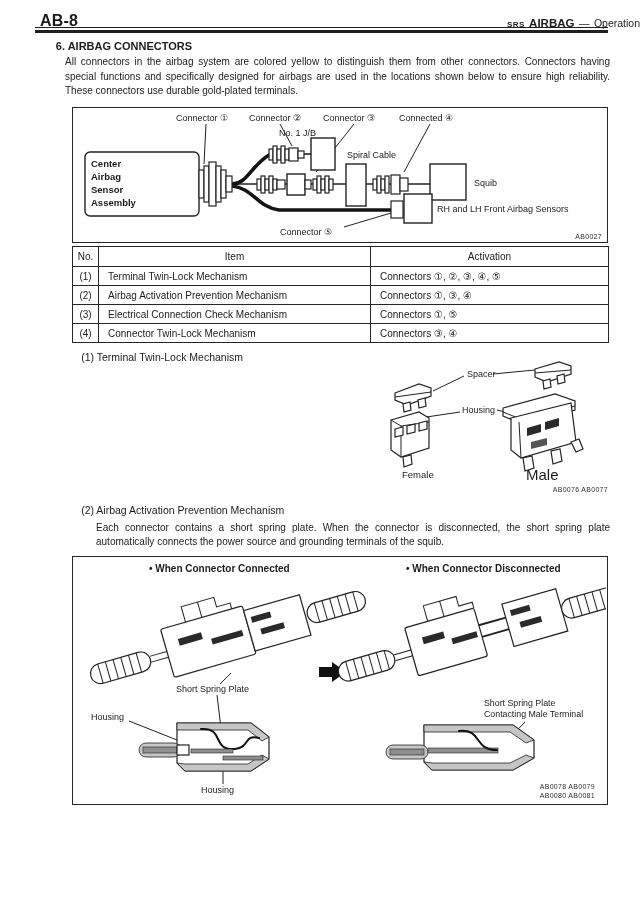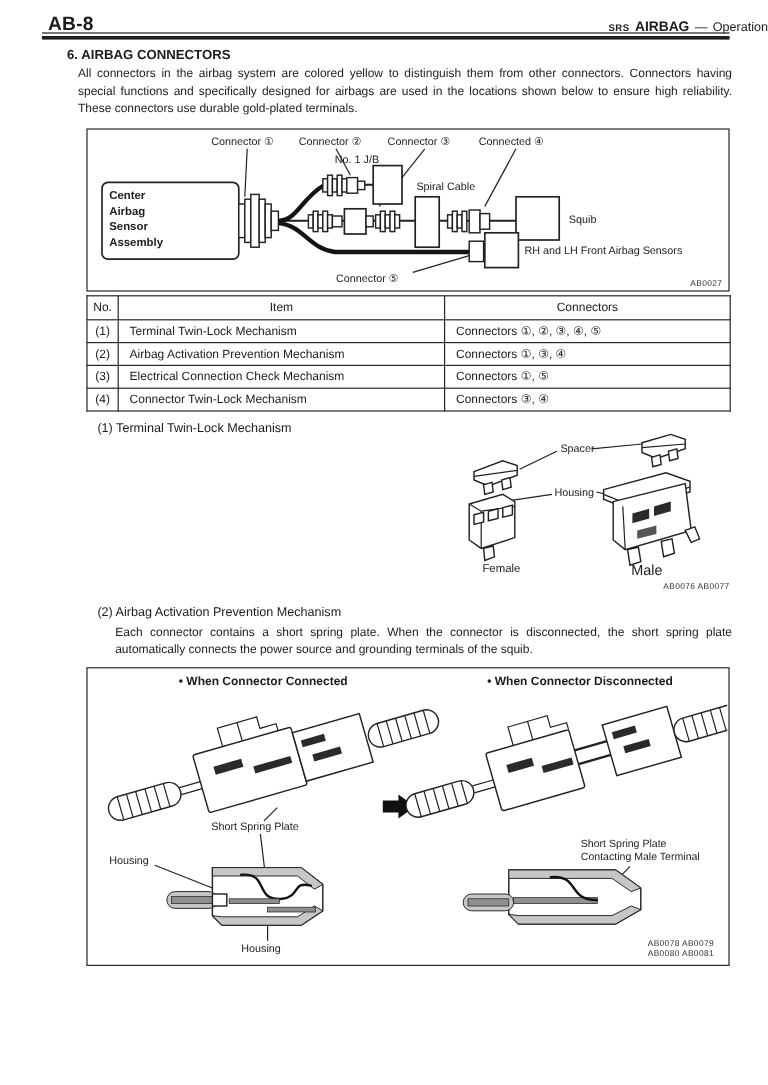--- a/index.html
+++ b/index.html
@@ -148,21 +148,21 @@
   <table class="spec">
     <colgroup>
         <col style="width:26px">
         <col style="width:272px">
         <col style="width:238px">
       </colgroup>
     <tbody>
         <tr>
       <th>No.</th>
       <th>Item</th>
-      <th>Connectors</th>
+      <th>Activation</th>
     </tr>
     <tr>
       <td class="c-no">(1)</td>
       <td class="c-item">Terminal Twin-Lock Mechanism</td>
       <td class="c-app">Connectors ①, ②, ③, ④, ⑤</td>
     </tr>
     <tr>
       <td class="c-no">(2)</td>
       <td class="c-item">Airbag Activation Prevention Mechanism</td>
       <td class="c-app">Connectors ①, ③, ④</td>
@@ -216,21 +216,21 @@
       <path class="dark" d="M142 70 l14 -4 l0 8 l-14 4 Z"></path>
       <path class="dark" d="M160 64 l14 -4 l0 8 l-14 4 Z"></path>
       <path d="M146 84 l16 -4 l0 7 l-16 4 Z" fill="#555"></path>
       <path class="s" d="M138 100 l2 13 l9 -3 l-2 -12 Z"></path>
       <path class="s" d="M166 93 l2 13 l9 -3 l-2 -12 Z"></path>
       <path class="s" d="M186 84 l5 10 l7 -3 l-4 -10 Z"></path>
     </svg>
     <div class="lbl" style="left:82px;top:11px;">Spacer</div>
     <div class="lbl" style="left:77px;top:47px;">Housing</div>
     <div class="lbl" style="left:17px;top:112px;font-size:9.5px;">Female</div>
-    <div class="lbl" style="left:141px;top:112px;font-size:12px;text-align:center;">Male</div>
+    <div class="lbl" style="left:141px;top:112px;font-size:15px;text-align:center;">Male</div>
     <div class="code" style="right:0;top:128px;">AB0076 AB0077</div>
   </div>
 
   <div class="abs sec-head" style="left:72px;top:504px;font-size:10.5px;font-weight:normal;">
     <span class="num" style="width:22px;">(2)</span>
     <span>Airbag Activation Prevention Mechanism</span>
   </div>
   <div class="abs body-text" style="left:96px;top:521px;width:514px;line-height:14.2px;">Each connector contains a short spring plate. When the connector is disconnected, the short spring plate automatically connects the power source and grounding terminals of the squib.</div>
 
   <div class="abs figbox" style="left:72px;top:556px;width:536px;height:249px;">

